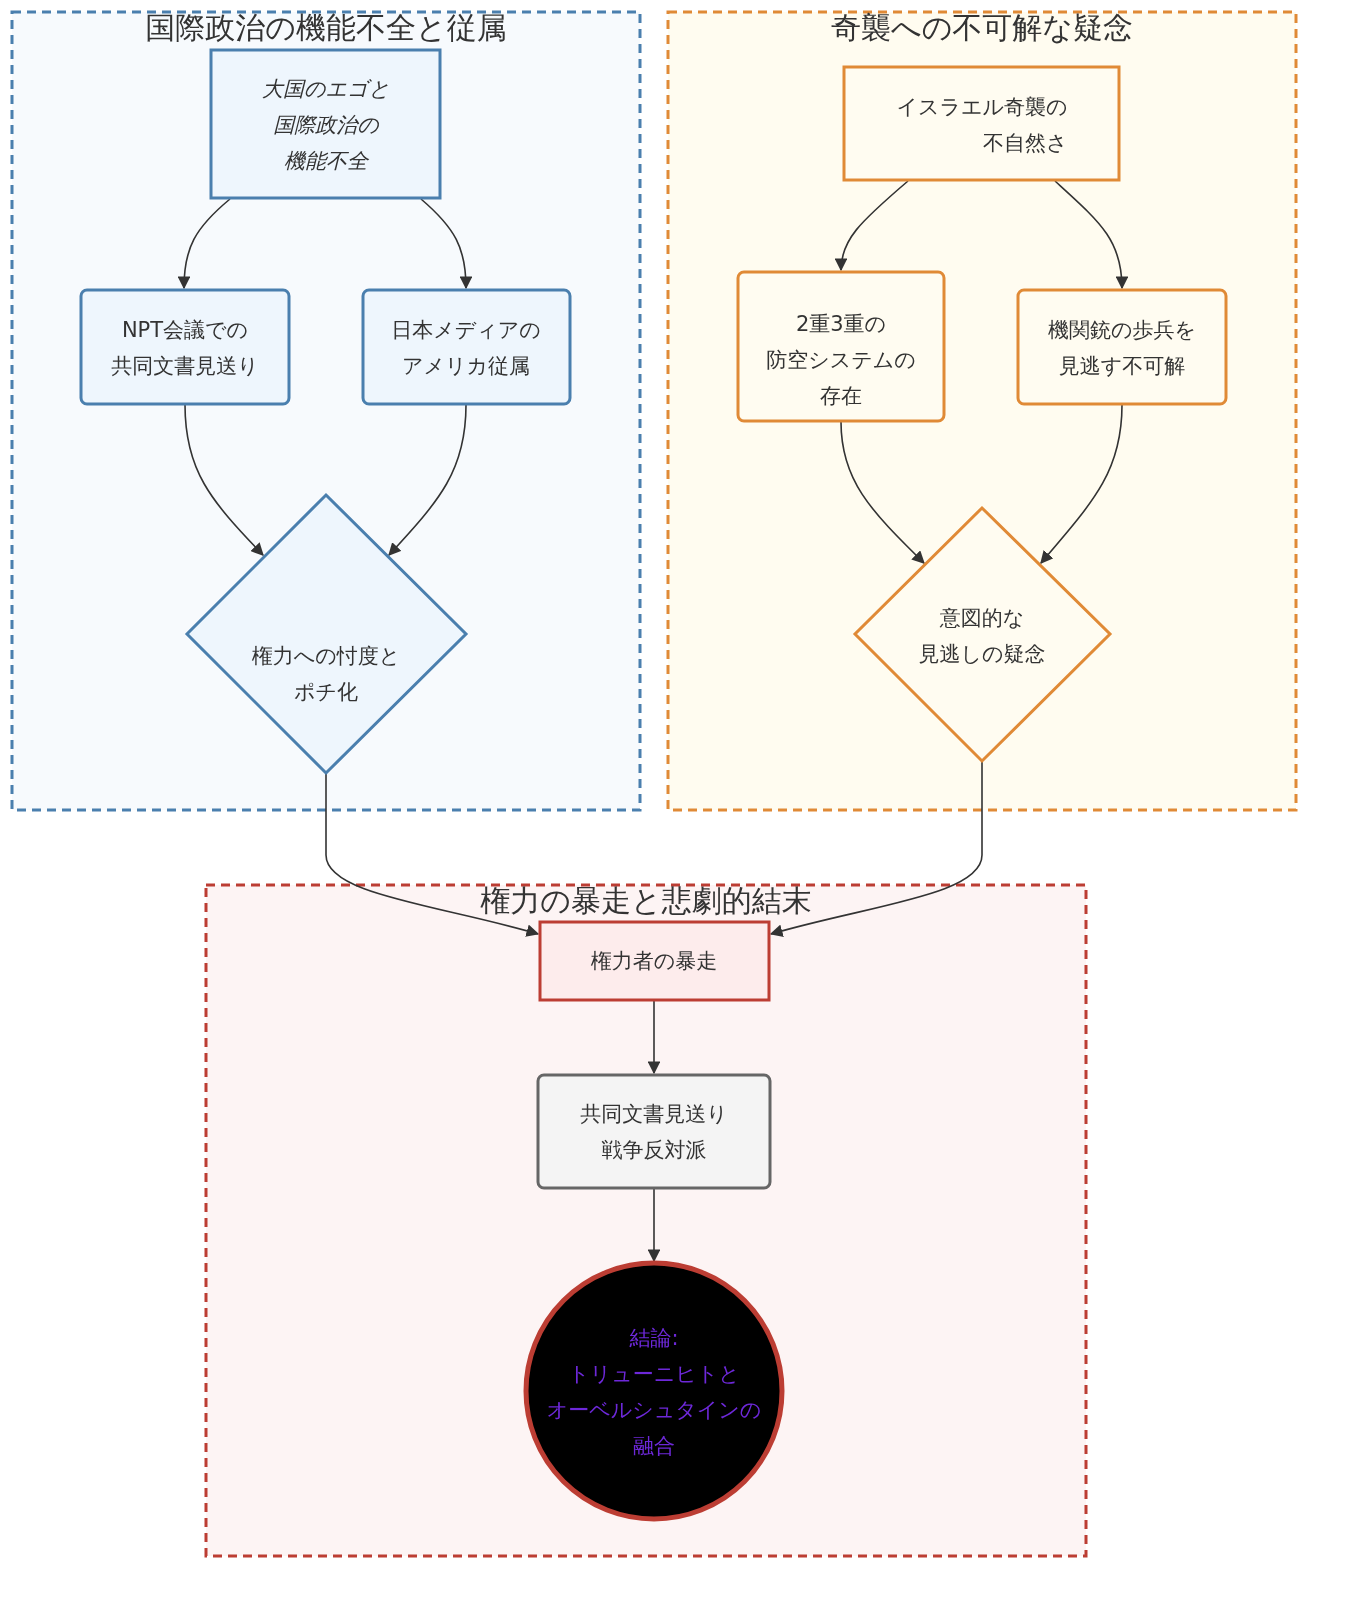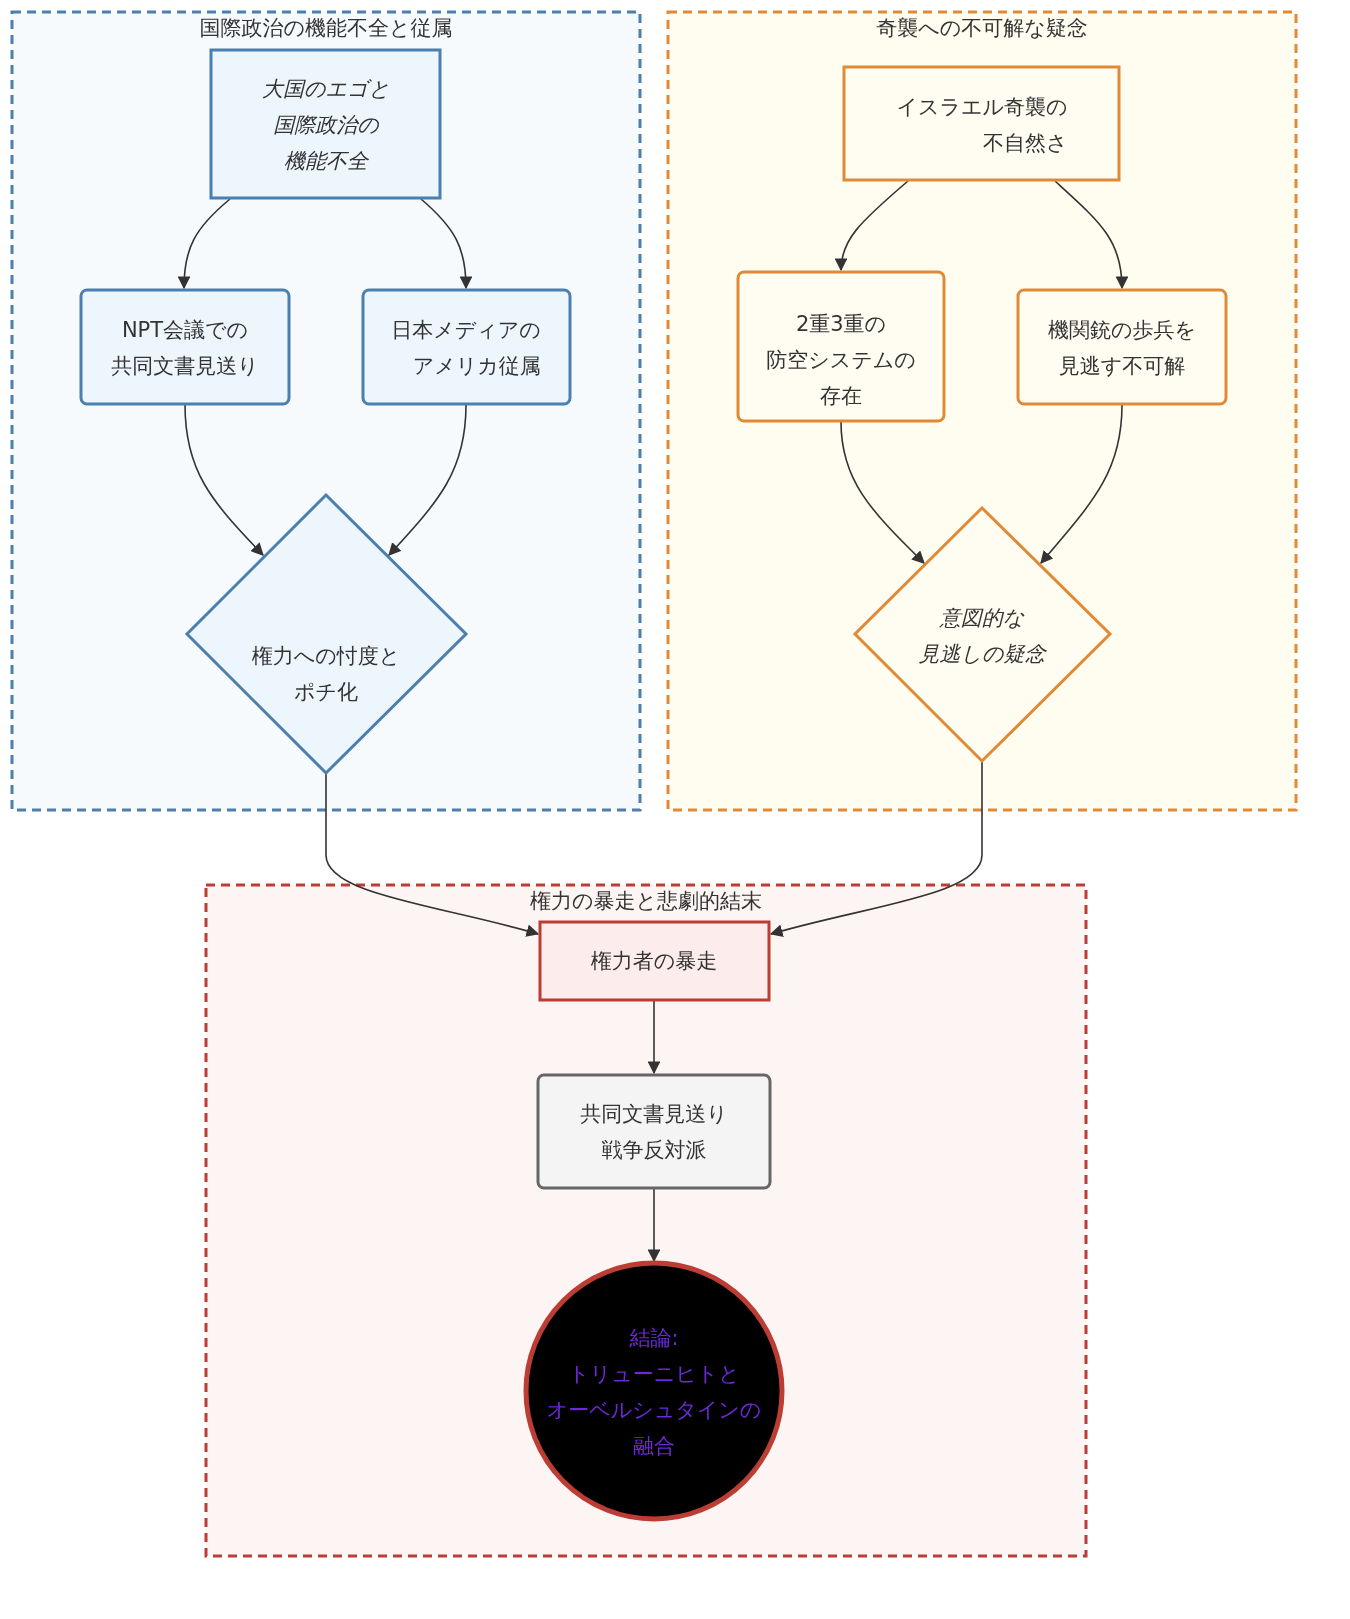--- a/index.html
+++ b/index.html
@@ -15,21 +15,21 @@
       font-family: "DejaVu Sans", "Liberation Sans", sans-serif;
       color: #333333;
     }
     #canvas {
       position: absolute;
       left: 0; top: 0;
       width: 1350px; height: 1619px;
     }
     .cluster-title {
       position: absolute;
-      font-size: 21px;
+      font-size: 30px;
       color: #333333;
       text-align: right;
       white-space: nowrap;
       transform: translateX(-50%);
       line-height: 28px;
     }
     .node-label {
       position: absolute;
       transform: translate(-50%, -50%);
       text-align: center;
@@ -91,21 +91,21 @@
 
 <div class="node-label" style="left:326px; top:125px;font-style:italic;">
   <div>大国のエゴと</div>
   <div>国際政治の</div>
   <div>機能不全</div>
 </div>
 <div class="node-label" style="left:185px; top:348px;">
   <div>NPT会議での</div>
   <div>共同文書見送り</div>
 </div>
-<div class="node-label" style="left:466px; top:348px;text-align:right;">
+<div class="node-label" style="left:466px; top:348px;">
   <div>日本メディアの</div>
   <div>アメリカ従属</div>
 </div>
 <div class="node-label" style="left:326px; top:636px;margin-top:38px;">
   <div>権力への忖度と</div>
   <div>ポチ化</div>
 </div>
 
 <div class="node-label" style="left:982px; top:125px;text-align:right;">
   <div>イスラエル奇襲の</div>
@@ -113,21 +113,21 @@
 </div>
 <div class="node-label" style="left:841px; top:360px;">
   <div>2重3重の</div>
   <div>防空システムの</div>
   <div>存在</div>
 </div>
 <div class="node-label" style="left:1122px; top:348px;">
   <div>機関銃の歩兵を</div>
   <div>見逃す不可解</div>
 </div>
-<div class="node-label" style="left:982px; top:636px;font-style:italic;">
+<div class="node-label" style="left:982px; top:636px;">
   <div>意図的な</div>
   <div>見逃しの疑念</div>
 </div>
 
 <div class="node-label" style="left:654px; top:961px;">
   <div>権力者の暴走</div>
 </div>
 <div class="node-label" style="left:654px; top:1132px;">
   <div>共同文書見送り</div>
   <div>戦争反対派</div>

